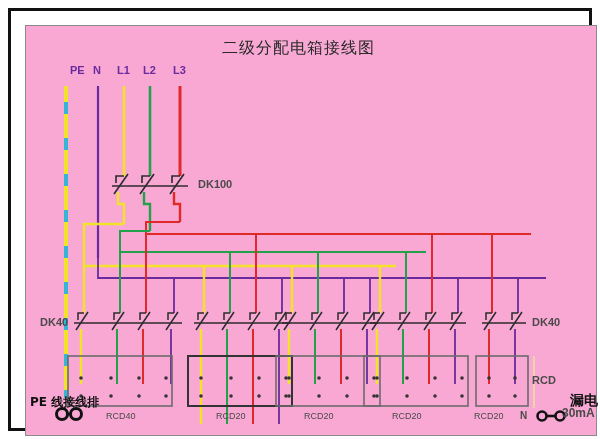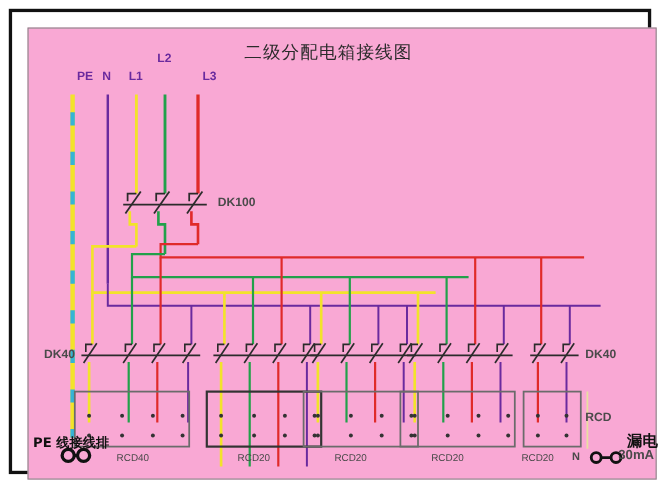--- a/index.html
+++ b/index.html
@@ -266,22 +266,22 @@
         </g>
 
         <path d="M508,330 L508,382" stroke="#e8dfa0" stroke-width="1.6" fill="none"></path>
       </svg>
 
       <div class="lbl title cn" style="left:196px;top:12px;">二级分配电箱接线图</div>
 
       <div class="lbl rail-lbl" style="left:44px;top:38px;color:#6a2a9e;text-align:right;">PE</div>
       <div class="lbl rail-lbl" style="left:67px;top:38px;color:#6a2a9e;">N</div>
       <div class="lbl rail-lbl" style="left:91px;top:38px;color:#6a2a9e;">L1</div>
-      <div class="lbl rail-lbl" style="left:117px;top:21px;color:#6a2a9e;">L2</div>
-      <div class="lbl rail-lbl" style="left:158px;top:38px;color:#6a2a9e;">L3</div>
+      <div class="lbl rail-lbl" style="left:117px;top:38px;color:#6a2a9e;">L2</div>
+      <div class="lbl rail-lbl" style="left:147px;top:38px;color:#6a2a9e;">L3</div>
 
       <div class="lbl tag" style="left:172px;top:152px;">DK100</div>
 
       <div class="lbl tag" style="left:14px;top:290px;">DK40</div>
       <div class="lbl tag" style="left:506px;top:290px;">DK40</div>
 
       <div class="lbl rcdlbl" style="left:70px;top:385px;padding-left:10px;">RCD40</div>
       <div class="lbl rcdlbl" style="left:190px;top:385px;">RCD20</div>
       <div class="lbl rcdlbl" style="left:278px;top:385px;">RCD20</div>
       <div class="lbl rcdlbl" style="left:366px;top:385px;">RCD20</div>

